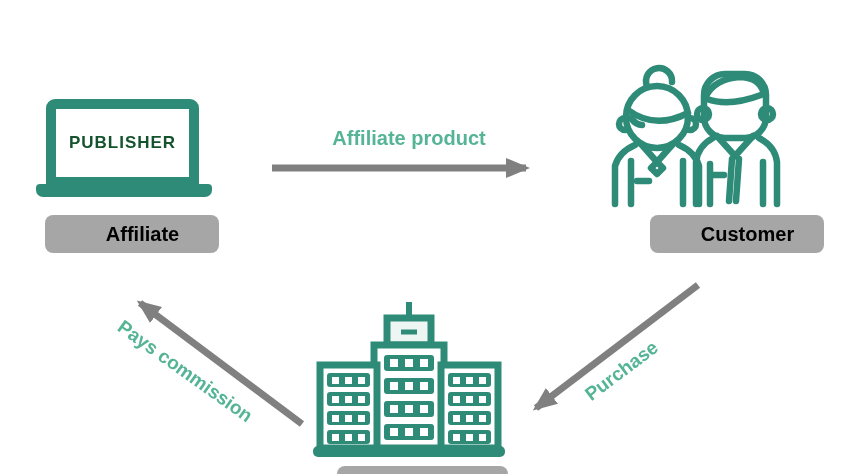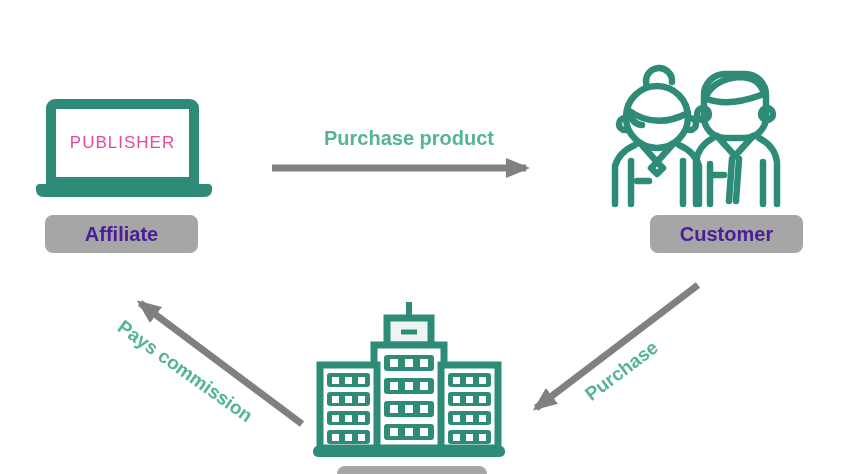--- a/index.html
+++ b/index.html
@@ -10,32 +10,32 @@
   }
   .abs{position:absolute;}
 
   
   .laptop-screen{
     left:46px;top:99px;width:133px;height:68px;
     border:10px solid #2E8B77;border-radius:9px 9px 2px 2px;
     background:#ffffff;display:flex;align-items:center;justify-content:center;
   }
   .laptop-screen span{
-    color:#ec4899;font-size:17px;letter-spacing:1px;font-weight:400;
+    color:#14532d;font-size:17px;letter-spacing:1px;font-weight:700;
   }
   .laptop-base{
     left:36px;top:184px;width:176px;height:13px;
     background:#2E8B77;border-radius:4px 4px 7px 7px;
   }
 
   
   .badge{
     background:#A6A6A6;border-radius:8px;
-    color:#4c1d95;font-weight:bold;font-size:20px;
-    display:flex;align-items:center;justify-content:center;
+    color:#000000;font-weight:bold;font-size:20px;
+    display:flex;align-items:center;justify-content:center;padding-left:21px;
   }
   .badge-affiliate{left:45px;top:215px;width:153px;height:38px;}
   .badge-customer{left:650px;top:215px;width:153px;height:38px;}
   .badge-merchant{left:337px;top:466px;width:150px;height:22px;}
 
   
   .flow-label{color:#54B495;font-weight:bold;font-size:20px;white-space:nowrap;}
   .lbl-promotes{left:268px;top:127px;width:282px;text-align:center;}
   .lbl-commission{left:126px;top:316px;font-size:19px;transform:rotate(35.5deg);transform-origin:left top;}
   .lbl-purchase{left:581px;top:388px;font-size:19px;transform:rotate(-37deg);transform-origin:left top;}
@@ -46,21 +46,21 @@
 <body>
 
 <div class="abs laptop-screen">
   <span>PUBLISHER</span>
 </div>
 <div class="abs laptop-base"></div>
 <div class="abs badge badge-affiliate">
   <span>Affiliate</span>
 </div>
 
-<div class="abs flow-label lbl-promotes">Purchase product</div>
+<div class="abs flow-label lbl-promotes">Affiliate product</div>
 <svg class="abs" style="left:268px;top:150px;" width="290" height="36">
   <defs>
     <marker id="ah1" markerUnits="userSpaceOnUse" markerWidth="26" markerHeight="22" refX="20" refY="10" orient="auto">
       <path d="M0,0 L24,10 L0,20 z" fill="#808080"></path>
     </marker>
   </defs>
   <line x1="4" y1="18" x2="258" y2="18" stroke="#808080" stroke-width="7" marker-end="url(#ah1)"></line>
 </svg>
 
 <svg class="abs" style="left:603px;top:62px;" width="178" height="146" viewBox="0 0 178 146">

